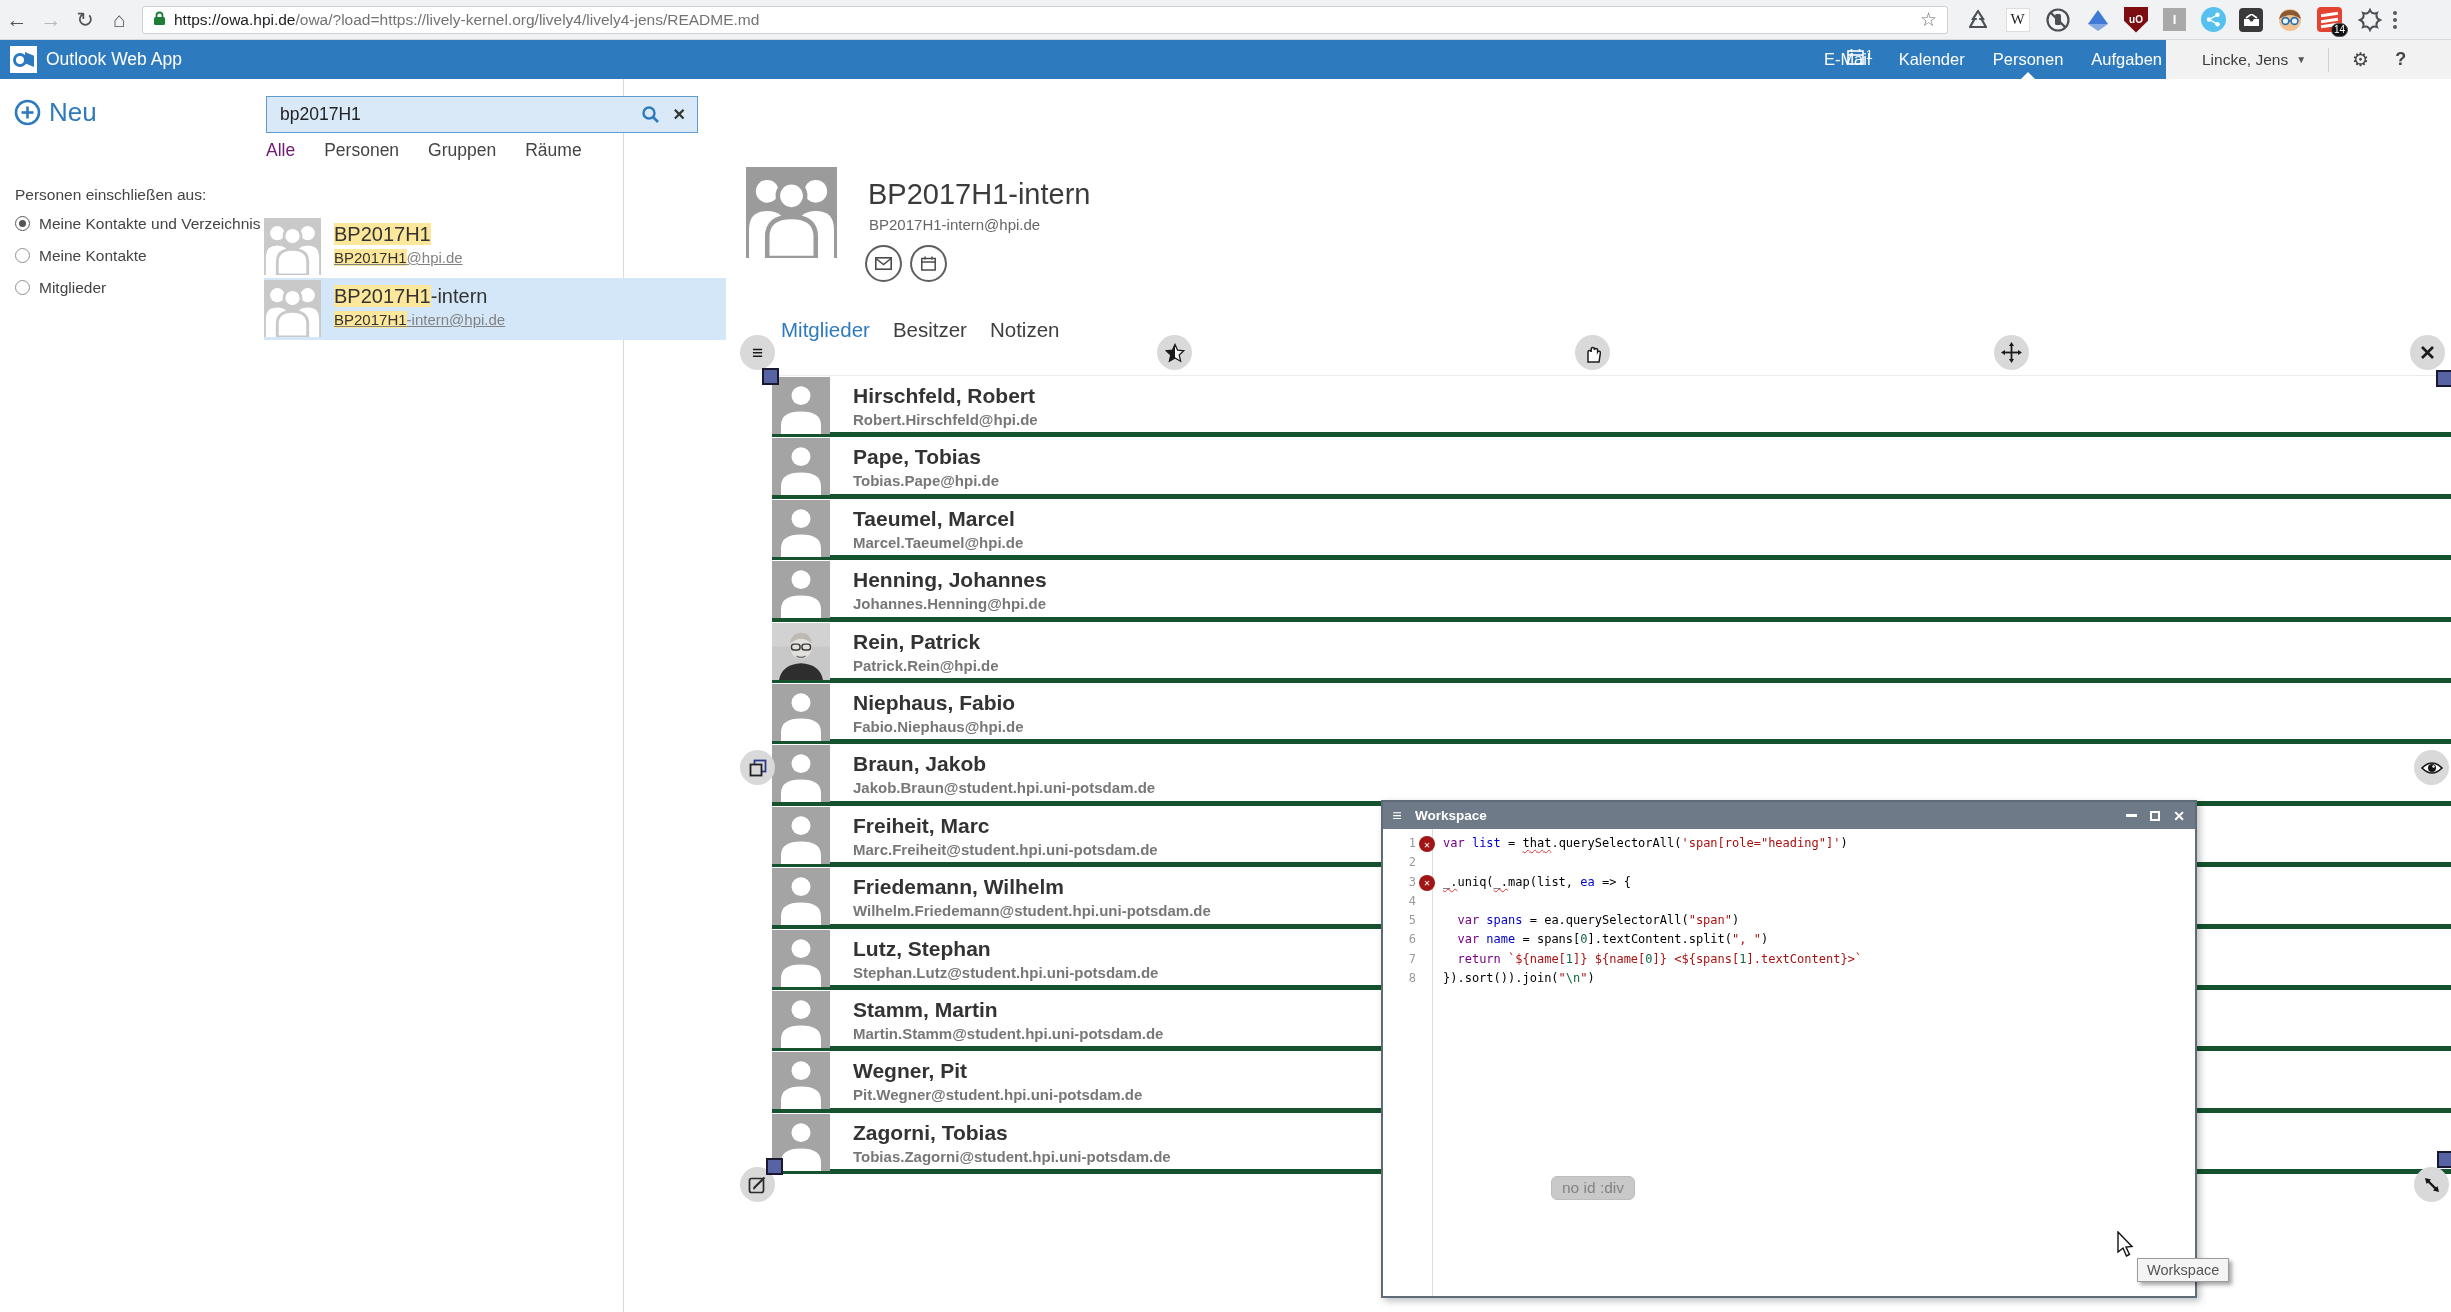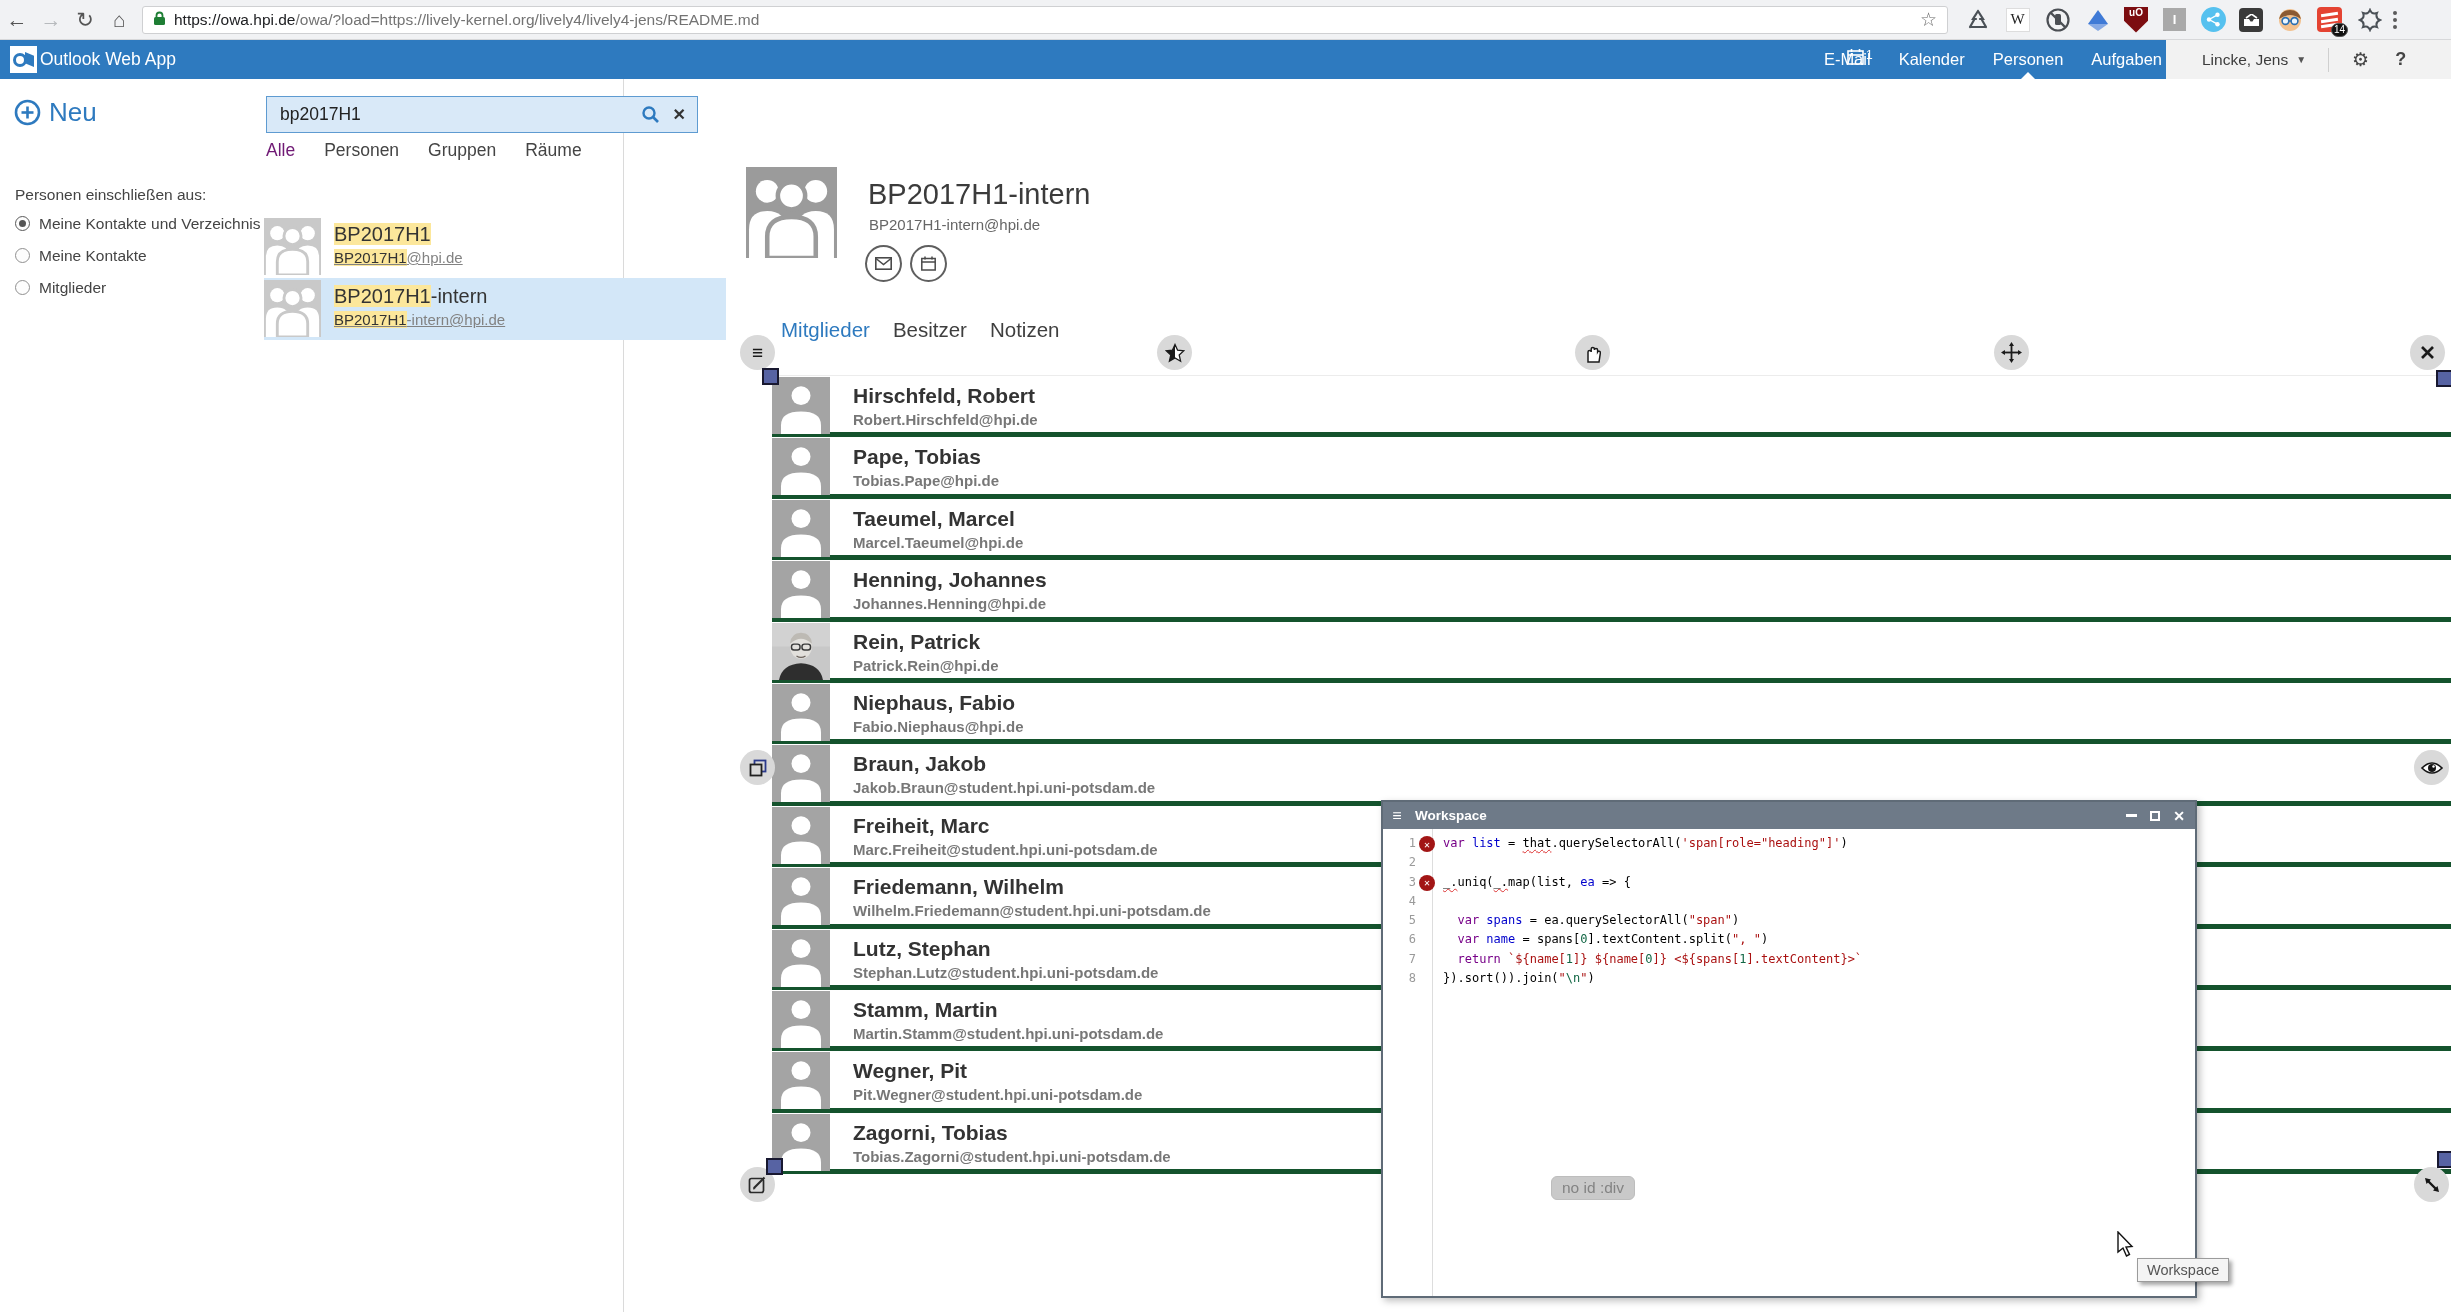--- a/index.html
+++ b/index.html
@@ -10,36 +10,36 @@
   .nav-ic{width:34px;text-align:center;font-size:21px;color:#555;flex:none;}
   .nav-ic.disabled{color:#b7babd;}
   .url-bar{flex:none;width:1806px;height:28px;margin-left:6px;background:#fff;border:1px solid #cfd0d2;border-radius:3px;display:flex;align-items:center;padding:0 10px;box-sizing:border-box;}
   .lock-ic{color:#1e7e34;font-size:14px;margin-right:8px;}
   .url-host{color:#202124;font-size:15.5px;white-space:nowrap;}
   .url-rest{color:#737373;font-size:15.5px;white-space:nowrap;}
   .star-ic{margin-left:auto;color:#6a6a6a;font-size:19px;}
   .ext-area{display:flex;align-items:center;gap:13px;margin-left:16px;}
   .ext{width:27px;height:27px;display:flex;align-items:center;justify-content:center;position:relative;flex:none;}
   .ext-w{width:24px;height:24px;background:#fff;border:1px solid #ddd;box-sizing:border-box;font-family:"Liberation Serif",serif;font-size:15px;color:#222;display:flex;align-items:center;justify-content:center;}
-  .ext-ublock{width:24px;height:26px;background:#7c0d10;clip-path:polygon(0 0,100% 0,100% 55%,50% 100%,0 55%);color:#fff;font-size:10px;font-weight:bold;display:flex;align-items:flex-start;justify-content:center;}
+  .ext-ublock{width:24px;height:26px;background:#7c0d10;clip-path:polygon(0 0,100% 0,100% 55%,50% 100%,0 55%);color:#fff;font-size:10px;font-weight:bold;display:flex;align-items:center;justify-content:center;}
   .ext-gray-i{width:23px;height:23px;background:#a9a9a9;color:#fff;font-weight:bold;font-size:13px;display:flex;align-items:center;justify-content:center;}
   .ext-share{width:25px;height:25px;border-radius:50%;background:#56c1ef;display:flex;align-items:center;justify-content:center;}
   .ext-inbox{width:24px;height:24px;border-radius:4px;background:#3a3a3a;display:flex;align-items:center;justify-content:center;}
   .ext-todoist{width:25px;height:25px;border-radius:4px;background:#e44332;position:relative;}
   .ext-todoist .bars{position:absolute;left:4px;top:6px;}
   .ext-todoist .bars div{width:17px;height:3px;background:#fff;margin-bottom:2.5px;transform:rotate(-8deg);}
   .ext-badge{position:absolute;right:-5px;bottom:-4px;background:#111;color:#fff;font-size:10px;border:1px solid #555;border-radius:7px;padding:0 2px;line-height:12px;}
   .menu-dots{display:flex;flex-direction:column;gap:3px;margin-left:10px;margin-right:12px;}
   .menu-dots div{width:4px;height:4px;border-radius:50%;background:#5a5a5a;}
   .ext-blue-arrow{width:0;height:0;border-left:10px solid transparent;border-right:10px solid transparent;border-bottom:14px solid #3f7ad6;position:relative;top:-3px;}
   .ext-blue-arrow:after{content:"";position:absolute;left:-10px;top:14px;border-left:10px solid transparent;border-right:10px solid transparent;border-top:7px solid #86a9e4;}
 
   
   .owa-bar{position:absolute;top:40px;left:0;width:2451px;height:39px;background:#2e7abf;}
-  .owa-logo{position:absolute;left:10px;top:6px;display:flex;align-items:center;gap:3px;}
+  .owa-logo{position:absolute;left:10px;top:6px;display:flex;align-items:center;gap:9px;}
   .owa-logo-box{width:27px;height:27px;background:#fff;position:relative;}
   .owa-logo-box .oring{position:absolute;left:3px;top:7px;width:8px;height:8px;border:3.5px solid #2e7abf;border-radius:50%;}
   .owa-logo-box .fold{position:absolute;right:3px;top:6px;width:9px;height:15px;background:#2e7abf;clip-path:polygon(0 0,100% 25%,100% 100%,0 75%);}
   .owa-title{color:#fff;font-size:17.5px;font-weight:300;}
   .owa-reminder{position:absolute;left:1847px;top:8px;color:#fff;font-size:14px;display:flex;align-items:flex-start;gap:2px;}
   .owa-nav{position:absolute;right:289px;top:0;height:39px;display:flex;align-items:center;gap:28px;}
   .owa-nav-link{color:#fff;font-size:16.5px;position:relative;height:39px;display:flex;align-items:center;}
   .owa-nav-link.active:after{content:"";position:absolute;bottom:0;left:50%;transform:translateX(-50%);border:7px solid transparent;border-bottom:7px solid #fff;}
   .user-box{position:absolute;right:0;top:0;width:285px;height:39px;background:#f2f2f2;display:flex;align-items:center;color:#3c3c3c;font-size:15.5px;}
   .user-name{margin-left:36px;}

